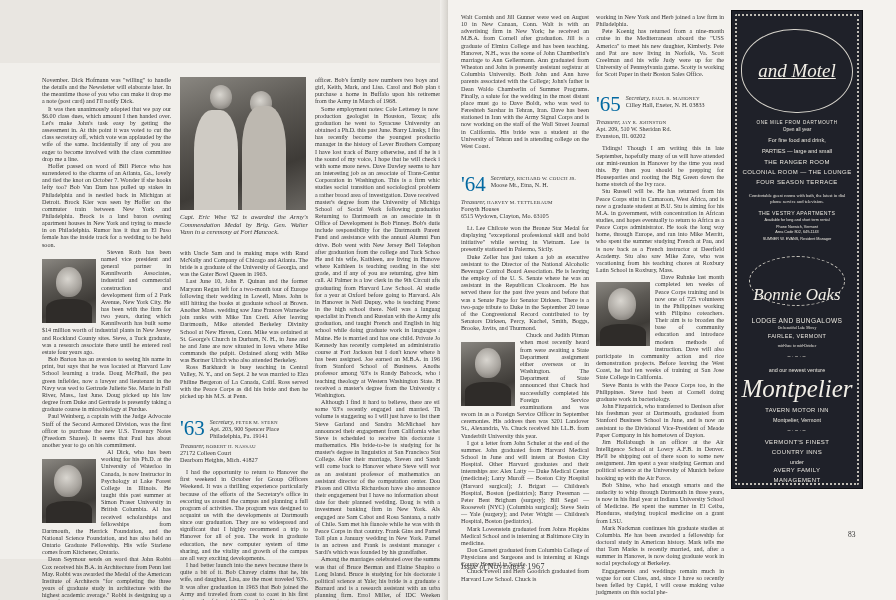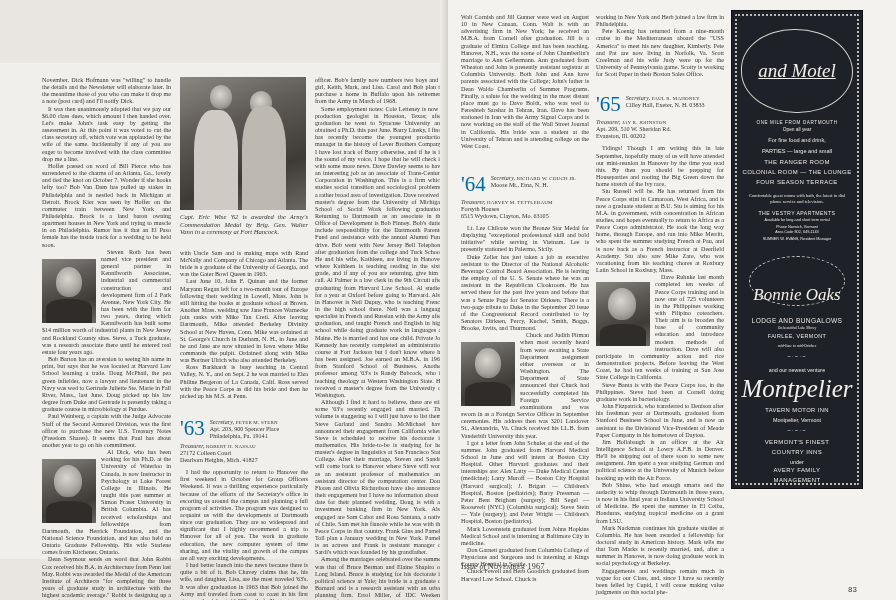--- a/index.html
+++ b/index.html
@@ -184,21 +184,21 @@
       <p>John Fitzpatrick, who transferred to Denison after his freshman year at Dartmouth, graduated from Stanford Business School in June, and is now an assistant to the Divisional Vice-President of Meade Paper Company in his hometown of Dayton.</p>
       <p>Jim Hollabaugh is an officer at the Air Intelligence School at Lowry A.F.B. in Denver. He'll be shipping out of there soon to some new assignment. Jim spent a year studying German and political science at the University of Munich before hooking up with the Air Force.</p>
       <p>Bob Shine, who had enough smarts and the audacity to whip through Dartmouth in three years, is now in his final year at Indiana University School of Medicine. He spent the summer in El Ceiba, Honduras, studying tropical medicine on a grant from LSU.</p>
       <p>Mark Nackman continues his graduate studies at Columbia. He has been awarded a fellowship for doctoral study in American history. Mark tells me that Tom Marks is recently married, and, after a summer in Hanover, is now doing graduate work in social psychology at Berkeley.</p>
       <p>Engagements and weddings remain much in vogue for our Class, and, since I have so recently been felled by Cupid, I will cease making value judgments on this social phe-</p>
     </div>
 
     <div class="footer-issue" style="left:13px; top:562px;">
       <i>Issue of</i> <span class="sc">November 1967</span>
     </div>
-    <div class="pagenum" style="left:400px; top:586px;font-family:Liberation Mono, monospace;">83</div>
+    <div class="pagenum" style="left:400px; top:530px;">83</div>
   </div>
 
   <div class="ad">
     <div class="ad-border"></div>
     <div class="ad-inner">
       <div class="logo1">
         <div class="script l2">and Motel</div>
       </div>
       <div class="t-sc">ONE MILE FROM DARTMOUTH</div>
       <div class="t-sm">Open all year</div>

